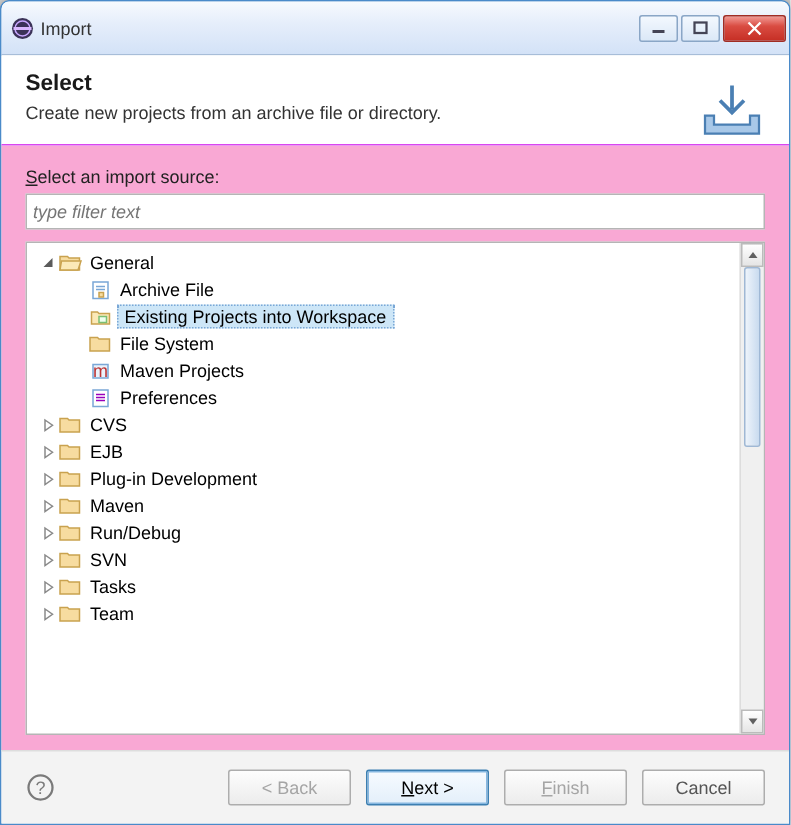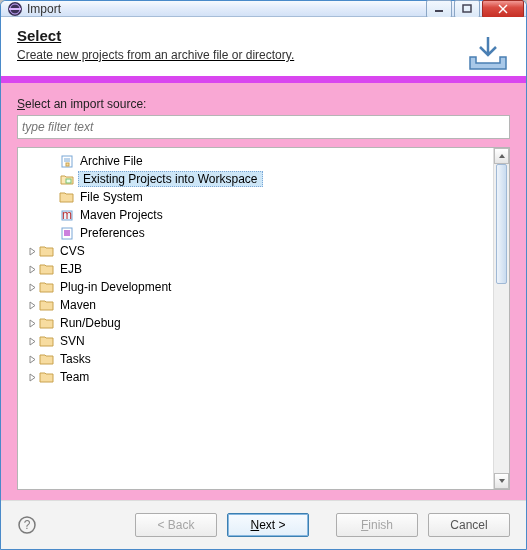--- a/index.html
+++ b/index.html
@@ -1,28 +1,28 @@
 <!DOCTYPE html>
 <html><head>
 <meta charset="utf-8">
 <style>
 * { box-sizing: border-box; margin: 0; padding: 0; font-family: "Segoe UI", Tahoma, sans-serif; font-size: 12px; }
 body { background: #d0d0d0; width: 527px; height: 550px; overflow: hidden; }
 
 .window { width: 527px; height: 550px; background: #fff; border: 1px solid #4a8ac9; border-radius: 6px 6px 0 0; box-shadow: 0 0 6px rgba(0,0,0,.3); display: flex; flex-direction: column; }
 
-.titlebar { height: 16px; background: linear-gradient(#f7fafe,#e6eefb 40%,#d3e2f7); border-radius: 5px 5px 0 0; display: flex; align-items: center; padding: 0 2px 0 6px; border-bottom: 1px solid #a7bdd8; }
+.titlebar { height: 36px; background: linear-gradient(#f7fafe,#e6eefb 40%,#d3e2f7); border-radius: 5px 5px 0 0; display: flex; align-items: center; padding: 0 2px 0 6px; border-bottom: 1px solid #a7bdd8; }
 .titlebar .ticon { width: 16px; height: 16px; margin-right: 4px; }
 .titlebar .title { flex: 1; color: #333; }
 .win-btns { display: flex; gap: 2px; }
 .win-btn { width: 26px; height: 18px; border: 1px solid #8aa6c6; border-radius: 2px; background: linear-gradient(#f3f8fe,#dbe8f7); position: relative; }
 .win-btn.close { width: 42px; background: linear-gradient(#f29a95,#d94c42 40%,#c62f25); border-color:#a02c24;}
 .win-btn svg { position:absolute; top:50%; left:50%; transform:translate(-50%,-50%); }
 
-.banner { background:#fff; padding: 10px 16px 14px 16px; border-bottom:7px solid #d946ef; position:relative;text-decoration:underline; }
+.banner { background:#fff; padding: 10px 16px 14px 16px; border-bottom:1px solid #d946ef; position:relative; }
 .banner h1 { font-size:15px; font-weight:bold; color:#1a1a1a; margin-bottom:4px;}
 .banner p { color:#333; font-size:12px; }
 .banner .bicon { position:absolute; right:16px; top:16px; }
 
 .content { flex:1; background:#f9a8d4; padding:14px 16px 10px 16px; display:flex; flex-direction:column; }
 .label { margin-bottom:4px; color:#222; }
 .label u { text-decoration:underline; }
 .filter { width:100%; height:24px; border:1px solid #b5b5b5; background:#fff; padding:0 4px; color:#888; font-style:italic; margin-bottom:8px; }
 .filter::placeholder { font-style: italic; }
 
@@ -41,21 +41,21 @@
 .node .lbl { padding:0 2px; }
 .node.selected .lbl { background:#cde6f7; border:1px dotted #7aa7d6; padding:0 4px;}
 .indent1 { padding-left:6px;}
 .indent2 { padding-left:38px;}
 
 .footer { padding:12px 16px; background:#f3f3f3; display:flex; align-items:center; gap:10px; border-top:1px solid #ddd;}
 .footer .help { width:20px; height:20px; }
 .footer .spacer { flex:1; }
 .btn { width:82px; height:24px; border:1px solid #adadad; background:linear-gradient(#fdfdfd,#ececec); border-radius:2px; color:#555; }
 .btn.primary { border:1px solid #3c7fb1; box-shadow:0 0 0 1px #86b7e0 inset; color:#000; background:linear-gradient(#f7fbff,#e3effa);}
-.btn:disabled { color:#a5a5a5;margin-left:17px; }
+.btn:disabled { color:#a5a5a5; }
 
 </style>
 </head>
 <body>
 
 <div class="window">
 
   <div class="titlebar">
     <span class="ticon">
       <svg width="16" height="16">
@@ -95,20 +95,32 @@
         </svg>
     </span>
   </div>
 
   <div class="content">
     <div class="label"><u>S</u><span>elect an import source:</span></div>
     <input class="filter" placeholder="type filter text" style="">
 
     <div class="treewrap">
       <div class="tree">
+        <div class="node indent1">
+          <span class="twisty">
+              <svg width="9" height="9">
+                <path d="M1 7 L7 7 L7 1 Z" fill="#5b5b5b"></path>
+              </svg>
+            </span>
+          <span class="folder-icon"><svg width="16" height="14">
+                <path d="M1 3 L6 3 L7 4 L14 4 L14 12 L1 12 Z" fill="#f7dca0" stroke="#c9a24f"></path>
+                <path d="M2 6 L15 6 L13 12 L1 12 Z" fill="#fbe9b7" stroke="#c9a24f"></path>
+              </svg></span>
+          <span class="lbl">General</span>
+        </div>
         <div id="general-children">
             <div class="node indent2">
               <span class="file-icon">
                 <svg width="14" height="14">
                   <rect x="2" y="2" width="10" height="11" fill="#fff" stroke="#7aa7d6"></rect>
                   <line x1="4" y1="5" x2="10" y2="5" stroke="#7aa7d6"></line>
                   <line x1="4" y1="7" x2="10" y2="7" stroke="#7aa7d6"></line>
                   <rect x="6" y="9" width="3" height="3" fill="#f7dca0" stroke="#c9a24f"></rect>
                 </svg>
               </span>

